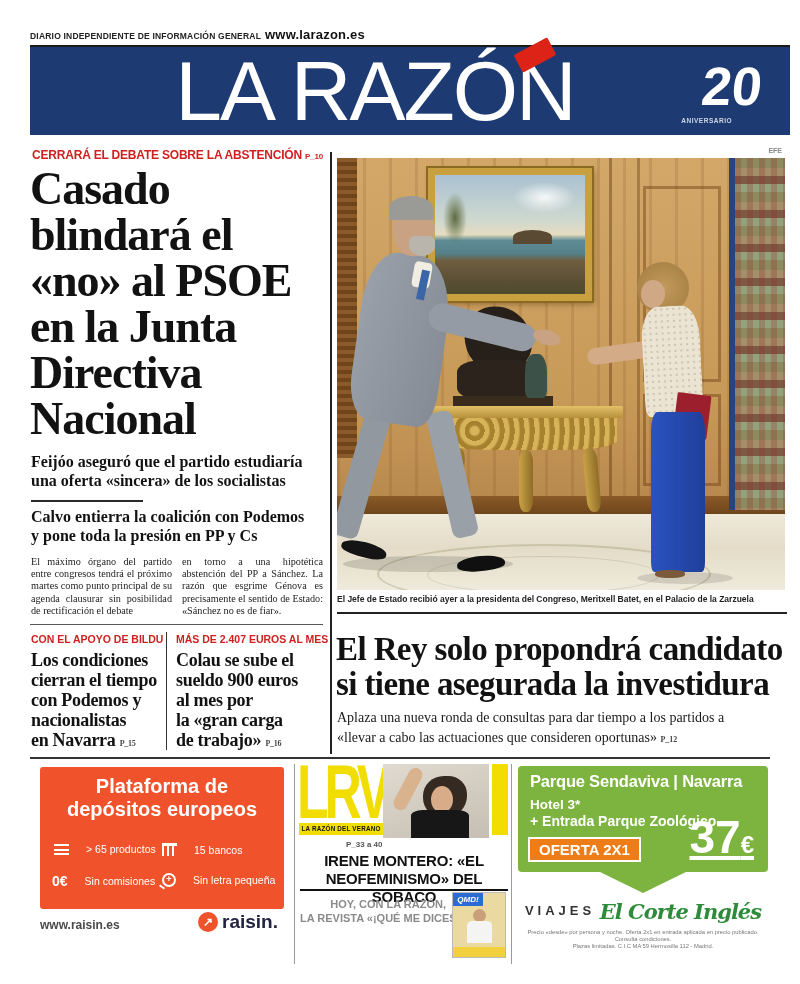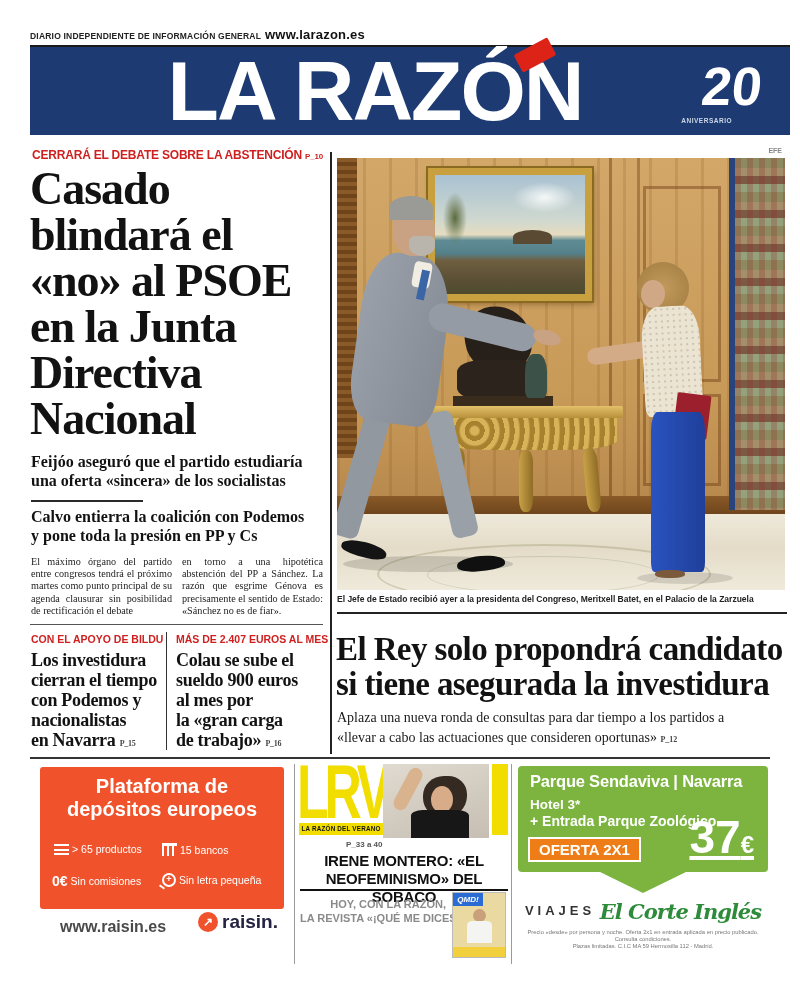--- a/index.html
+++ b/index.html
@@ -8,21 +8,21 @@
   .abs{position:absolute;}
   .nw{white-space:nowrap;}
   .serif{font-family:"Liberation Serif",serif;}
   
   .topbar-left{left:30px;top:27px;font-size:8.5px;font-weight:bold;color:#222;letter-spacing:.2px;}
   .topbar-left .site{font-size:13px;margin-left:4px;color:#111;}
   .topbar-right{right:30px;top:30px;font-size:8.5px;font-weight:bold;color:#333;}
   
   .masthead{left:30px;top:45px;width:760px;height:88px;background:#1d3b72;border-top:2px solid #1a1a1a;}
   .mast-title{position:absolute;left:0;right:70px;top:0;height:88px;line-height:88px;text-align:center;
-              color:#fff;font-size:84px;font-weight:bold;letter-spacing:-2px;}
+              color:#fff;font-size:84px;font-weight:normal;letter-spacing:-2px;}
   .mast-accent{position:absolute;left:486px;top:-2px;width:38px;height:20px;background:#dd2317;
                transform:rotate(-28deg);border-radius:2px;}
   .anniv-num{position:absolute;right:28px;top:10px;color:#fff;font-size:54px;font-weight:bold;
              transform:skewX(-6deg);line-height:58px;}
   .anniv-label{position:absolute;right:58px;top:70px;color:#cdd6e6;font-size:6.5px;font-weight:bold;letter-spacing:.5px;}
   
   .kicker{font-size:12px;font-weight:bold;color:#cf1f1f;letter-spacing:-.2px;}
   .pref{font-size:8px;font-weight:bold;color:#cf1f1f;}
   .pref-dark{font-size:8px;font-weight:bold;color:#444;}
   .rule{background:#2a2a2a;}
@@ -40,29 +40,29 @@
                  letter-spacing:-.6px;color:#121212;}
   .king-sub{left:337px;top:708px;width:450px;font-size:14px;line-height:20px;color:#1a1a1a;}
   
   .photo{left:337px;top:158px;width:448px;height:432px;overflow:hidden;background:#c89a58;}
   .ph{position:absolute;}
   
   .vdiv{width:1px;background:#9a9a9a;}
   .raisin-box{left:40px;top:767px;width:244px;height:142px;background:#f0532b;border-radius:3px;}
   .raisin-title{position:absolute;top:8px;left:14px;right:14px;text-align:center;color:#fff;
                 font-weight:bold;font-size:20px;line-height:23px;}
-  .feat{position:absolute;display:flex;align-items:center;gap:3px;color:#fff;font-size:10.5px;}
+  .feat{position:absolute;display:flex;align-items:center;gap:17px;color:#fff;font-size:10.5px;}
   .icon-list{width:15px;height:11px;background:repeating-linear-gradient(180deg,#fff 0 2px,transparent 2px 4.5px);}
   .icon-bank{width:15px;height:10px;border-top:3px solid #fff;
              background:repeating-linear-gradient(90deg,#fff 0 2px,transparent 2px 5px);}
   .icon-zero{font-size:14px;font-weight:bold;color:#fff;}
   .icon-mag{width:10px;height:10px;border:2px solid #fff;border-radius:50%;position:relative;
             font-size:9px;line-height:9px;text-align:center;color:#fff;font-weight:bold;}
   .icon-mag::after{content:"";position:absolute;left:-5px;bottom:-3px;width:6px;height:2px;background:#fff;transform:rotate(35deg);}
-  .raisin-web{left:60px;top:918px;font-size:16px;font-weight:bold;color:#4a4a4a;text-align:right;}
+  .raisin-web{left:40px;top:918px;font-size:12px;font-weight:bold;color:#4a4a4a;text-align:right;}
   .raisin-brand{left:198px;top:911px;display:flex;align-items:center;gap:4px;}
   .raisin-mark{width:20px;height:20px;border-radius:50%;background:#f0532b;color:#fff;font-size:12px;
                line-height:20px;text-align:center;font-weight:bold;}
   .raisin-name{font-size:19px;font-weight:bold;color:#232343;}
   
   .lrv-logo{left:297px;top:760px;font-size:76px;font-weight:bold;color:#f2dd00;letter-spacing:-6px;
             transform:scaleX(.68);transform-origin:left top;line-height:64px;}
   .lrv-band{left:299px;top:823px;width:84px;height:12px;background:#f2dd00;color:#111;font-size:6.3px;
             font-weight:bold;text-align:center;line-height:12px;letter-spacing:.2px;}
   .lrv-photo{left:383px;top:764px;width:106px;height:74px;overflow:hidden;
@@ -132,21 +132,21 @@
   <div class="abs" style="left:31px;top:556px;width:292px;display:flex;gap:10px;">
     <div class="bodytext serif" style="width:141px;">El máximo órgano del partido entre congresos tendrá el próximo martes como punto principal de su agenda clausurar sin posibilidad de rectificación el debate</div>
     <div class="bodytext serif" style="width:141px;">en torno a una hipotética abstención del PP a Sánchez. La razón que esgrime Génova es precisamente el sentido de Estado: «Sánchez no es de fiar».</div>
   </div>
   <div class="abs" style="left:30px;top:624px;width:293px;height:1px;background:#555;"></div>
 
   <div class="abs" style="left:166px;top:632px;width:1px;height:118px;background:#333;"></div>
   <div class="abs" style="left:31px;top:633px;width:128px;">
     <div class="brief-kicker nw">CON EL APOYO DE BILDU</div>
     <div class="brief-head serif" style="margin-top:5px;">
-      <div class="nw">Los investidura</div>
+      <div class="nw">Los condiciones</div>
       <div class="nw">cierran el tiempo</div>
       <div class="nw">con Podemos y</div>
       <div class="nw">nacionalistas</div>
       <div class="nw"><span>en Navarra</span> <span class="pref-dark">P_15</span></div>
     </div>
   </div>
   <div class="abs" style="left:176px;top:633px;width:145px;">
     <div class="brief-kicker nw">MÁS DE 2.407 EUROS AL MES</div>
     <div class="brief-head serif" style="margin-top:5px;">
       <div class="nw">Colau se sube el</div>

